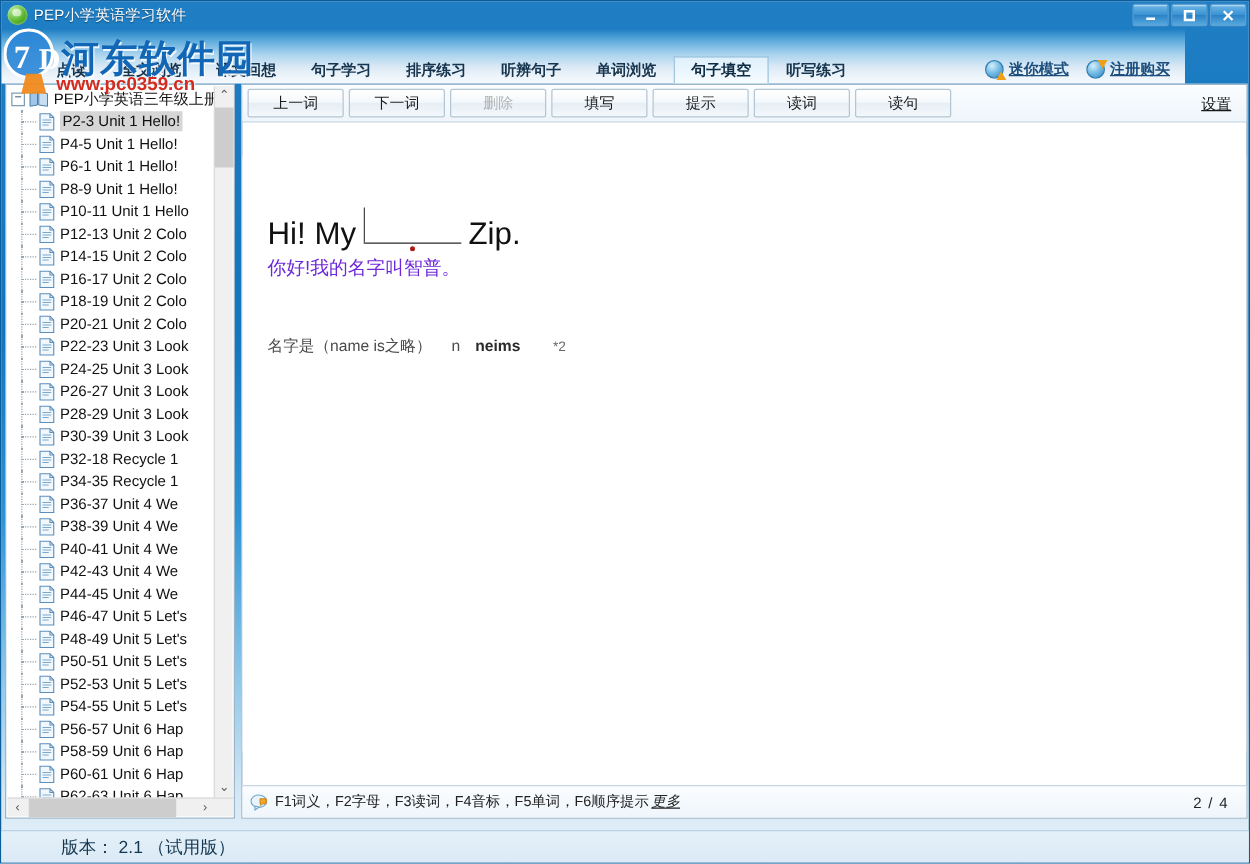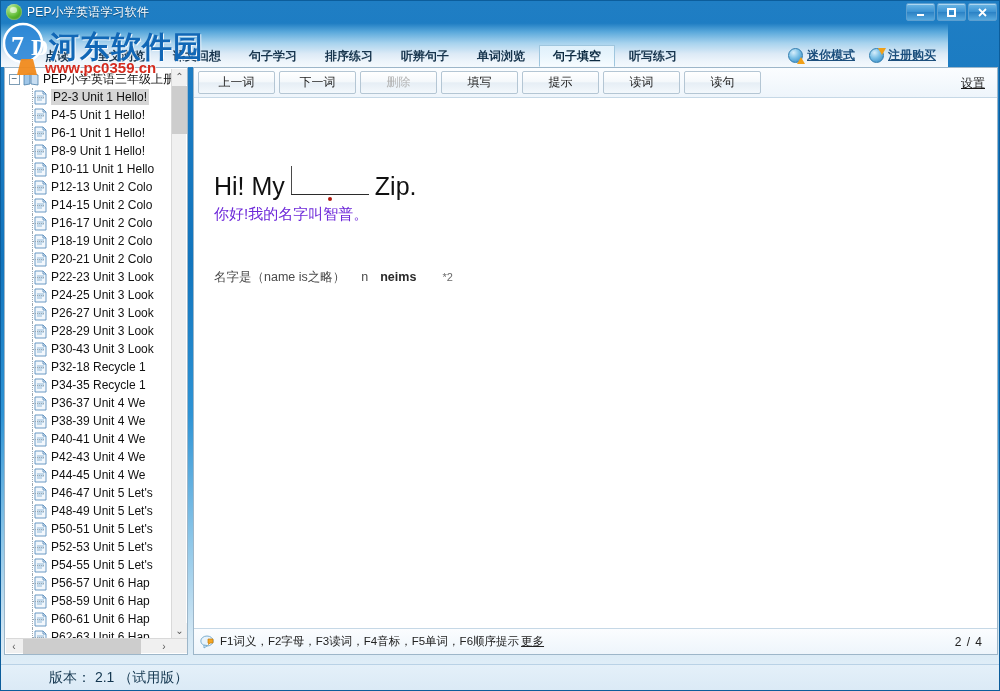--- a/index.html
+++ b/index.html
@@ -150,23 +150,22 @@
     white-space: nowrap; font-size: 12px; color: #111;
   }
   .expander {
     width: 11px; height: 11px; border: 1px solid #7e9db5; background:#fff;
     display:flex; align-items:center; justify-content:center;
     font-size:10px; line-height:1; color:#2b4a63; margin-right: 3px; flex:none;
   }
   .book-icon { width: 16px; height: 14px; margin-right: 4px; flex: none; }
   .tree-item {
     display: flex; align-items: center; height: 18px;
-    padding-left: 14px; white-space: nowrap; font-size: 12px; color: #111;
+    padding-left: 26px; white-space: nowrap; font-size: 12px; color: #111;
     position: relative;
-    margin-left: 15px;
   }
   .tree-item .dots {
     position: absolute; left: 12px; top: 9px; width: 12px;
     border-top: 1px dotted #9aa7b1;
   }
   .tree-item .vline {
     position: absolute; left: 12px; top: 0; bottom: 0;
     border-left: 1px dotted #9aa7b1;
   }
   .file-icon { width: 13px; height: 15px; margin-right: 4px; flex: none; }
@@ -280,21 +279,21 @@
   
   .statusbar {
     height: 26px; min-height: 26px;
     border-top: 1px solid #c6d8e6;
     background: linear-gradient(to bottom, #fbfdff 0%, #eef5fb 100%);
     display: flex; align-items: center; position: relative;
     padding-left: 6px;
   }
   .status-icon { width: 15px; height: 14px; margin-right: 5px; flex: none; }
   .status-text { font-size: 11.5px; color: #222; white-space: nowrap; }
-  .status-more { font-size: 11.5px; color: #222; text-decoration: underline; margin-left: 2px; }
+  .status-more { font-size: 11.5px; color: #222; text-decoration: underline; margin-left: 2px; font-style: italic; }
   .status-count {
     position: absolute; right: 14px; top: 6px;
     font-size: 12px; color: #222; letter-spacing: 1px;
   }
 
   
   .verbar {
     position: absolute; left: 0; bottom: 0; width: 1000px; height: 26px;
     display: flex; align-items: center; padding-left: 16px;
     background: linear-gradient(to bottom, #e4f0f9 0%, #dbeaf6 100%);
@@ -542,21 +541,21 @@
               <span class="txt">P28-29 Unit 3 Look</span>
             </div>
             <div class="tree-item">
               <span class="vline"></span>
               <span class="dots"></span>
               <svg class="file-icon" viewBox="0 0 13 15">
                 <path d="M1 1 L9 1 L12 4 L12 14 L1 14 Z" fill="#f2f7fc" stroke="#5b8fbd" stroke-width="0.9"></path>
                 <path d="M9 1 L9 4 L12 4" fill="none" stroke="#5b8fbd" stroke-width="0.9"></path>
                 <path d="M3 6 H10 M3 8 H10 M3 10 H8" stroke="#7aa9cf" stroke-width="0.8"></path>
               </svg>
-              <span class="txt">P30-43 Unit 3 Look</span>
+              <span class="txt">P30-39 Unit 3 Look</span>
             </div>
             <div class="tree-item">
               <span class="vline"></span>
               <span class="dots"></span>
               <svg class="file-icon" viewBox="0 0 13 15">
                 <path d="M1 1 L9 1 L12 4 L12 14 L1 14 Z" fill="#f2f7fc" stroke="#5b8fbd" stroke-width="0.9"></path>
                 <path d="M9 1 L9 4 L12 4" fill="none" stroke="#5b8fbd" stroke-width="0.9"></path>
                 <path d="M3 6 H10 M3 8 H10 M3 10 H8" stroke="#7aa9cf" stroke-width="0.8"></path>
               </svg>
               <span class="txt">P32-18 Recycle 1</span>

